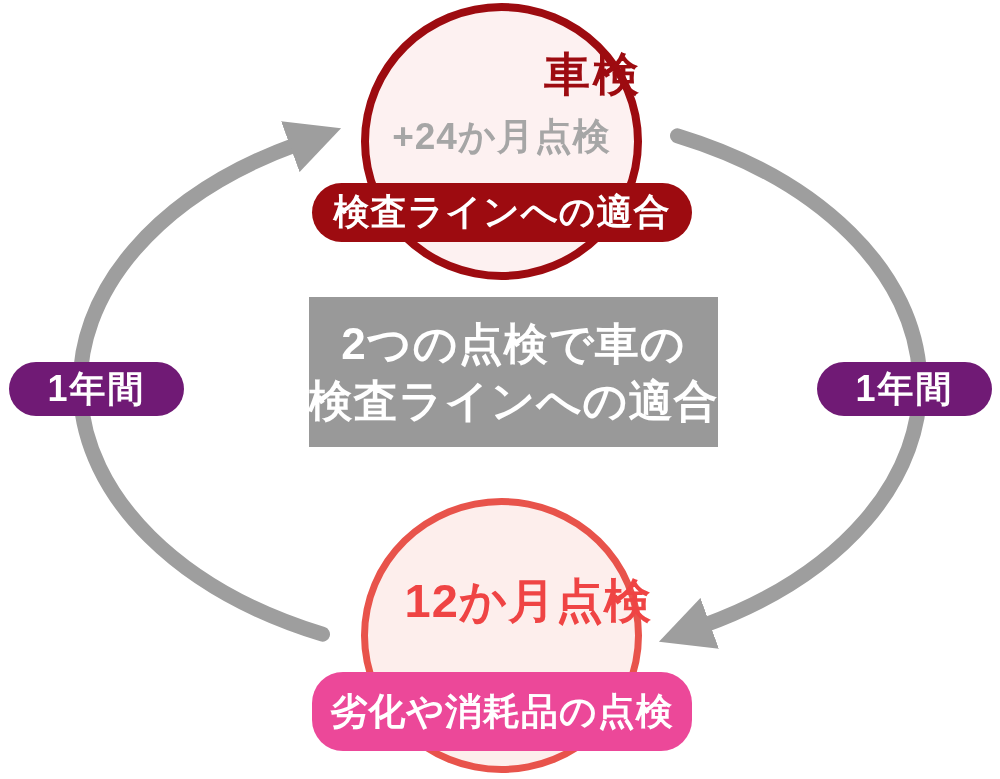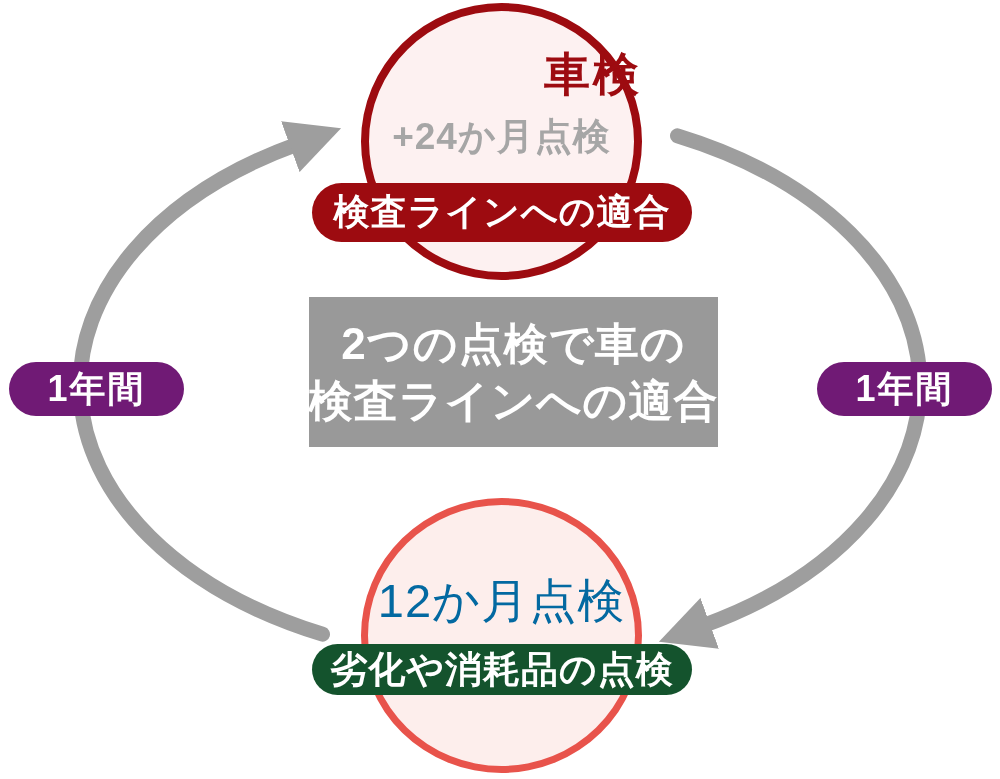--- a/index.html
+++ b/index.html
@@ -28,36 +28,36 @@
     text-align: right; font-size: 46px; font-weight: 800;
     color: #9d0b10; letter-spacing: 3px;
   }
   .top-subtitle {
     position: absolute; left: 341px; top: 112px; width: 321px;
     text-align: center; font-size: 37px; font-weight: 700;
     color: #a6a6a6; letter-spacing: 1px;
   }
   .bottom-title {
     position: absolute; left: 351px; top: 570px; width: 301px;
-    text-align: center; font-size: 47px; font-weight: 400;
-    color: #0369a1; letter-spacing: 1px;
+    text-align: right; font-size: 47px; font-weight: 700;
+    color: #ef4444; letter-spacing: 1px;
   }
 
   .badge {
     position: absolute; left: 312px; width: 380px;
     display: flex; align-items: center; justify-content: center;
     color: #ffffff; font-weight: 800; white-space: nowrap;
   }
   .badge-top {
     top: 183px; height: 59px; border-radius: 30px;
     background: #9d0b10; font-size: 36px; letter-spacing: 1px;
   }
   .badge-bottom {
-    top: 644px; height: 51px; border-radius: 31px;
-    background: #14532d; font-size: 37px; letter-spacing: 1px;
+    top: 672px; height: 79px; border-radius: 31px;
+    background: #ec4899; font-size: 37px; letter-spacing: 1px;
   }
 
   .interval {
     position: absolute; top: 362px; width: 175px; height: 54px;
     border-radius: 27px; background: #701a75;
     display: flex; align-items: center; justify-content: center;
     color: #ffffff; font-size: 36px; font-weight: 800; letter-spacing: 2px;
   }
   .interval-left { left: 9px; }
   .interval-right { left: 817px; }

